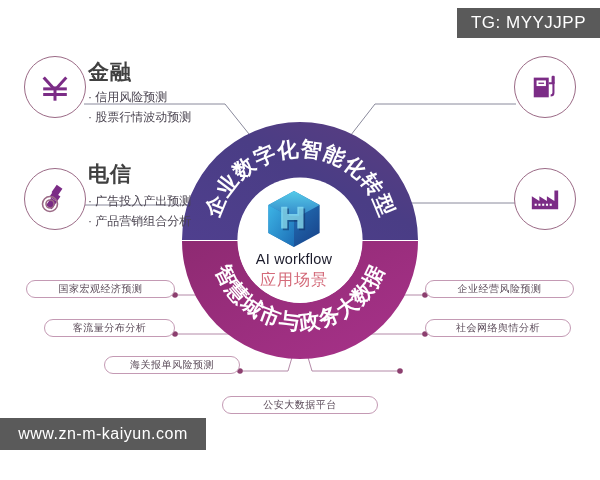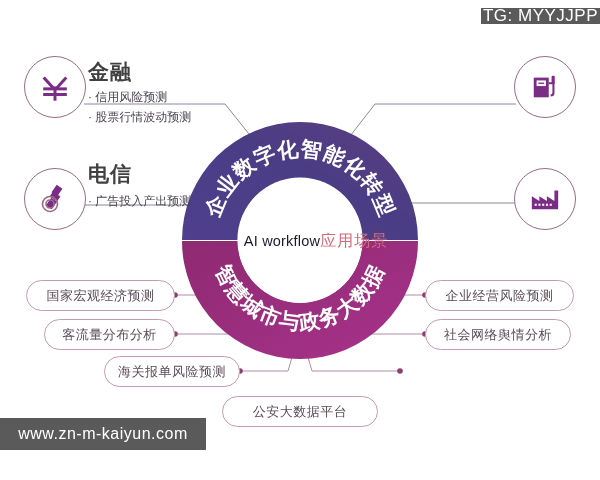--- a/index.html
+++ b/index.html
@@ -10,30 +10,30 @@
     overflow:hidden;position:relative;
   }
   #stage{position:absolute;left:0;top:0;width:600px;height:480px;}
 
   
   .tag{
     position:absolute;background:#5a5a5a;color:#fff;
     display:flex;align-items:center;justify-content:center;
     letter-spacing:.5px;
   }
-  #tg-tag{right:0;top:8px;padding:0 2px;height:16px;font-size:17px;}
+  #tg-tag{right:0;top:8px;padding:0 14px;height:30px;font-size:17px;}
   #site-tag{left:0;bottom:30px;width:206px;height:32px;font-size:16px;}
 
   
   #ring{position:absolute;left:175px;top:115px;width:250px;height:250px;}
 
   
   #core{
-    position:absolute;left:253px;top:177px;width:126px;height:126px;
-    display:flex;align-items:center;justify-content:center;
+    position:absolute;left:231px;top:177px;width:126px;height:126px;
+    display:flex;flex-direction:column;align-items:center;justify-content:center;
   }
   #logo-mark{width:56px;height:58px;margin-bottom:2px;}
   #logo-word{
     font-size:14.5px;color:#1b1b2b;letter-spacing:.2px;white-space:nowrap;
     margin-top:1px;
   }
   #logo-sub{
     font-size:16px;color:#d46b7a;margin-top:3px;letter-spacing:1px;white-space:nowrap;
   }
 
@@ -46,24 +46,24 @@
   }
   .sec-title{
     position:absolute;font-size:21px;color:#404040;font-weight:bold;
     white-space:nowrap;letter-spacing:1px;
   }
   .bullets{position:absolute;font-size:12px;color:#4a4450;line-height:1.65;white-space:nowrap;}
   .bullets div{white-space:nowrap;}
 
   
   .box{
-    position:absolute;box-sizing:border-box;height:31px;
+    position:absolute;box-sizing:border-box;height:18px;
     border:1.2px solid #c49ab4;border-radius:16px;background:#fff;
     display:flex;align-items:center;justify-content:center;
-    font-size:13px;color:#5a4a58;white-space:nowrap;letter-spacing:.5px;
+    font-size:10px;color:#5a4a58;white-space:nowrap;letter-spacing:.5px;
   }
   #connectors{position:absolute;left:0;top:0;width:600px;height:480px;pointer-events:none;}
 </style>
 </head>
 <body>
 
 <div id="stage">
 
   <svg id="connectors" viewBox="0 0 600 480">
     <g stroke="#8a8a9c" stroke-width="1" fill="none">
@@ -182,20 +182,21 @@
         <g fill="none" stroke="#9b6a86" stroke-width="1.6">
           <circle cx="11" cy="21" r="7.5"></circle>
             <circle cx="11" cy="21" r="4"></circle>
         </g>
         <circle cx="11" cy="21" r="1.6" fill="#7b2c86"></circle>
       </svg>
     </div>
     <div class="sec-title" style="left:88px;top:160px;">电信</div>
     <div class="bullets" style="left:88px;top:192px;">
       <div>· 广告投入产出预测</div>
+      <div>· 产品营销组合分析</div>
     </div>
   </div>
 
   <div class="sector">
     <div class="circ" style="left:514px;top:56px;">
       <svg width="30" height="30" viewBox="0 0 32 32">
         <rect x="4" y="6" width="16" height="21" fill="#7b2c86"></rect>
         <rect x="7" y="9" width="10" height="6" fill="#ffffff"></rect>
         <path d="M9 12 L15 12" stroke="#7b2c86" stroke-width="1.4"></path>
         <path d="M20 12 L25 12 L25 22 Q25 25 22 25" fill="none" stroke="#7b2c86" stroke-width="2.2"></path>

